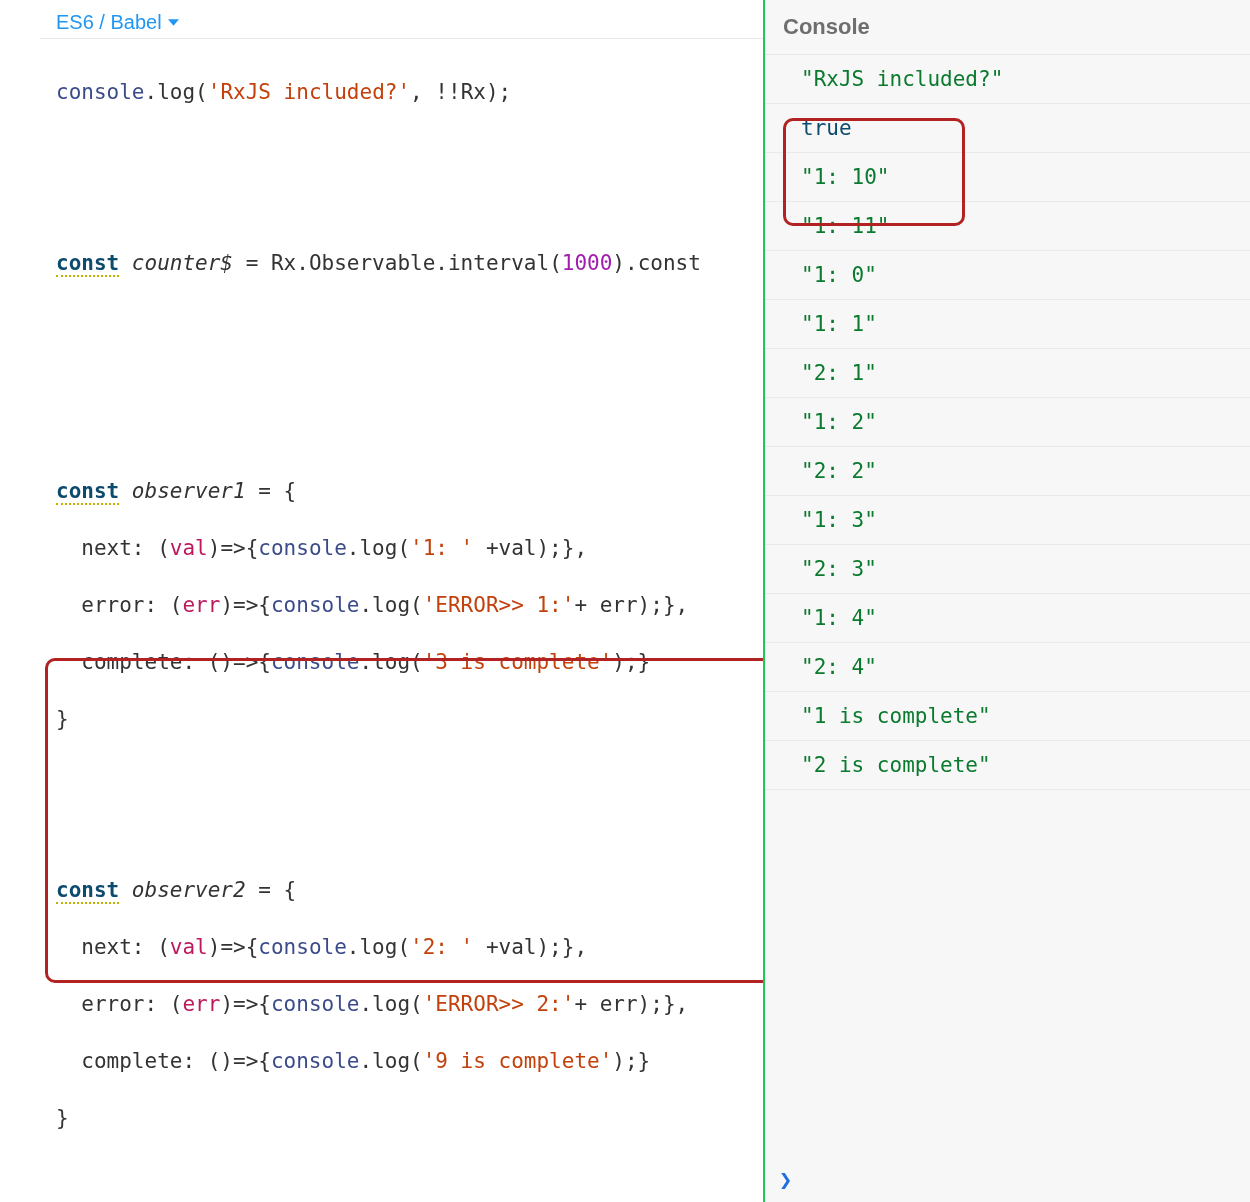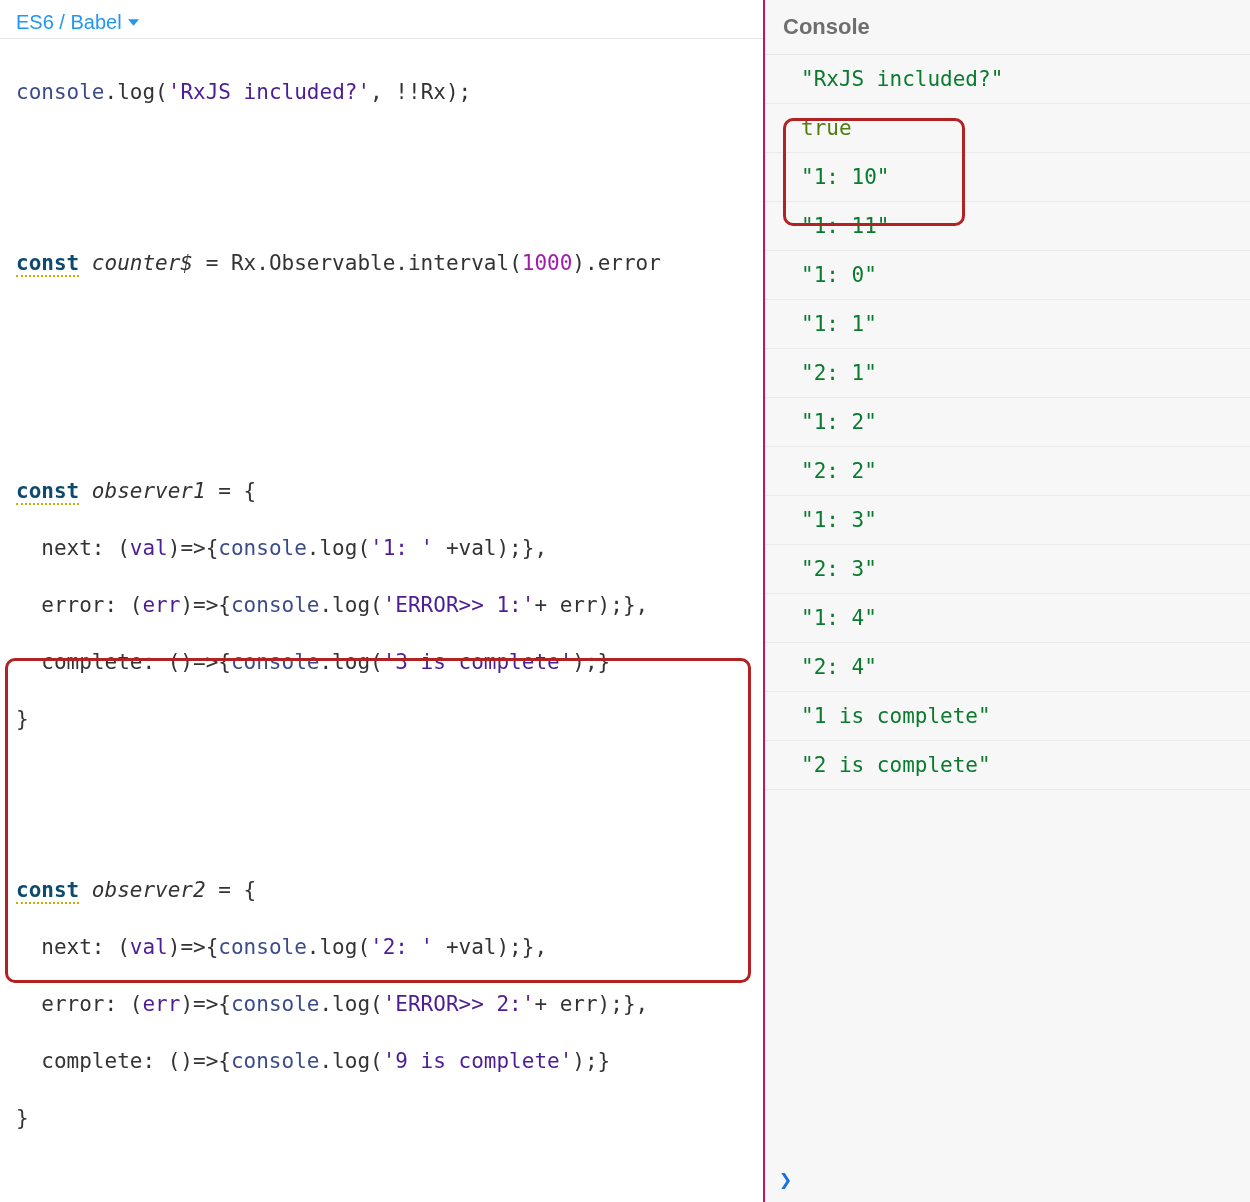--- a/index.html
+++ b/index.html
@@ -7,23 +7,24 @@
   font-family: Menlo, Monaco, Consolas, monospace;
   font-size: 20px;
   background: #ffffff;
   display: flex;
   height: 1202px;
   width: 1250px;
   overflow: hidden;
 }
 .editor-pane {
   flex: 0 0 765px;
-  border-right: 2px solid #be185d;
+  border-right: 2px solid #22c55e;
   background: #ffffff;
   overflow: hidden;
+  padding-left: 40px;
 }
 .editor-header {
   padding: 10px 16px 4px 16px;
   border-bottom: 1px solid #e8e8e8;
 }
 .lang-selector {
   color: #2196f3;
   font-size: 20px;
   font-family: -apple-system, 'Helvetica Neue', sans-serif;
   font-weight: 500;
@@ -47,23 +48,23 @@
   position: absolute;
   border: 3px solid #b22222;
   border-radius: 10px;
   pointer-events: none;
 }
 .box-code { left: 5px; top: 619px; width: 746px; height: 325px; }
 
 
 .kw  { color: #0c4a6e; font-weight: bold; }
 .kw-u{ border-bottom: 2px dotted #c2b200; }
-.fn  { color: #4c1d95; }
+.fn  { color: #be185d; }
 .var { color: #3b4b8a; }
-.str { color: #4c1d95; }
+.str { color: #c2410c; }
 .num { color: #a21caf; }
 .call{ color: #333333; }
 .paren{ color: #333; }
 .kw2 { color: #0b5394; }
 .def { color: #333; font-style: italic; }
 .pun { color: #333; }
 
 
 .console-pane {
   flex: 1;
@@ -85,21 +86,21 @@
   overflow-y: auto;
 }
 .console-row {
   padding: 12px 14px 12px 36px;
   border-bottom: 1px solid #eaeaea;
   font-family: Menlo, Monaco, Consolas, monospace;
   font-size: 21px;
   white-space: pre;
 }
 .c-string { color: #0a7a2e; }
-.c-bool   { color: #4d7c0f; }
+.c-bool   { color: #0c4a6e; }
 .console-box {
   position: absolute;
   left: 18px;
   top: 118px;
   width: 182px;
   height: 108px;
   border: 3px solid #b22222;
   border-radius: 10px;
   pointer-events: none;
 }
@@ -120,21 +121,21 @@
       <span>ES6 / Babel</span>
       <svg viewBox="0 0 10 10">
           <path d="M0 2 L5 8 L10 2 Z"></path>
         </svg>
     </span>
   </div>
   <div class="code-area">
 <div class="code-line"><span class="var">console</span><span class="pun">.</span><span class="call">log</span><span class="paren">(</span><span class="str">'RxJS included?'</span><span class="pun">, !!Rx);</span></div>
 <div class="code-line"></div>
 <div class="code-line"></div>
-<div class="code-line"><span class="kw kw-u">const</span><span class="def"> counter$ </span><span class="pun">=</span><span class="call"> Rx.Observable.</span><span class="call">interval</span><span class="paren">(</span><span class="num">1000</span><span class="call">).error</span></div>
+<div class="code-line"><span class="kw kw-u">const</span><span class="def"> counter$ </span><span class="pun">=</span><span class="call"> Rx.Observable.</span><span class="call">interval</span><span class="paren">(</span><span class="num">1000</span><span class="call">).const</span></div>
 <div class="code-line"></div>
 <div class="code-line"></div>
 <div class="code-line"></div>
 <div class="code-line"><span class="kw kw-u">const</span><span class="def"> observer1 </span><span class="pun">= {</span></div>
 <div class="code-line"><span>  next: (</span><span class="fn">val</span><span class="pun">)=&gt;{</span><span class="var">console</span><span class="call">.log(</span><span class="str">'1: '</span><span class="pun"> +val);},</span></div>
 <div class="code-line"><span>  error: (</span><span class="fn">err</span><span class="pun">)=&gt;{</span><span class="var">console</span><span class="call">.log(</span><span class="str">'ERROR&gt;&gt; 1:'</span><span class="pun">+ err);},</span></div>
 <div class="code-line"><span>  complete: ()=&gt;{</span><span class="var">console</span><span class="call">.log(</span><span class="str">'3 is complete'</span><span class="pun">);}</span></div>
 <div class="code-line"><span class="pun">}</span></div>
 <div class="code-line"></div>
 <div class="code-line"></div>

